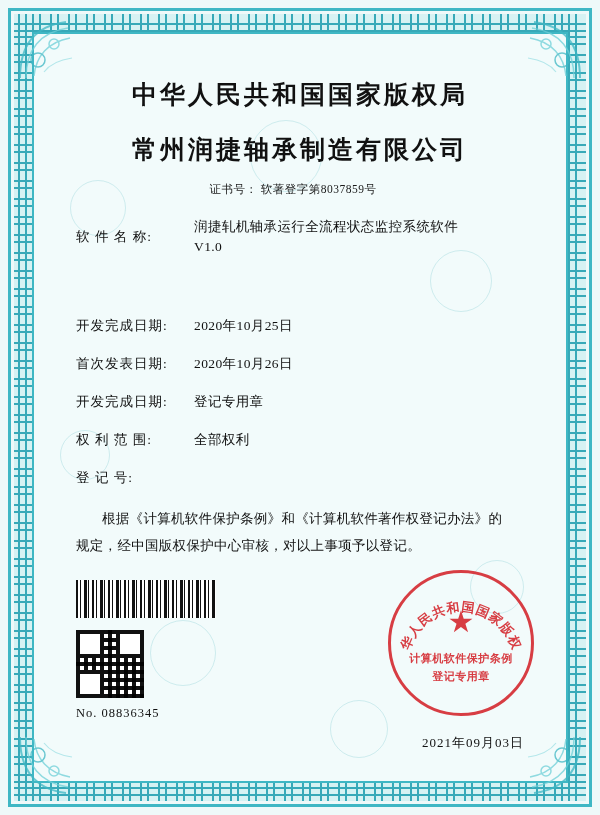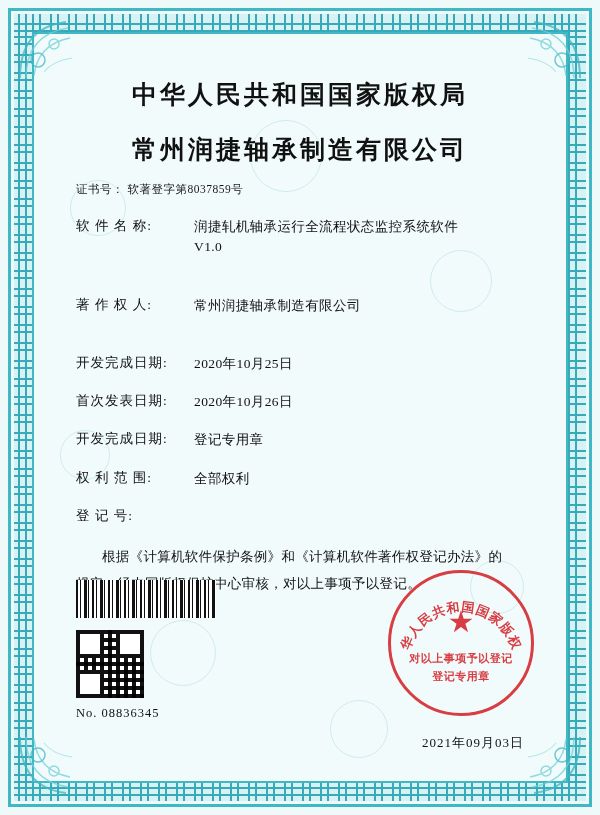--- a/index.html
+++ b/index.html
@@ -98,33 +98,33 @@
   .title-main {
     font-size: 25px;
     margin-bottom: 22px;
   }
   .title-sub {
     font-size: 25px;
     margin-bottom: 16px;
   }
 
   .cert-no {
-    text-align: left;
+    text-align: center;
     font-size: 11.5px;
     color: #1a1a1a;
     font-family: "Liberation Serif", "DejaVu Serif", serif;
     margin: 16px 14px 20px 0;
     letter-spacing: 0.5px;
   }
 
   .field-block { margin-top: 4px; }
 
   .field-row {
     display: flex;
-    align-items: flex-start;
+    align-items: center;
     margin-bottom: 18px;
     font-family: "Liberation Serif", "DejaVu Serif", serif;
     font-size: 13.5px;
     color: #111111;
   }
   .field-row .label {
     width: 118px;
     flex: 0 0 118px;
     letter-spacing: 1px;
     white-space: nowrap;
@@ -323,24 +323,20 @@
     <div class="field-block">
 
       <div class="field-row">
         <div class="label">软 件 名 称:</div>
         <div class="value" style="white-space:pre-line;">润捷轧机轴承运行全流程状态监控系统软件
 V1.0</div>
       </div>
 
       <div class="spacer-lg"></div>
 
-      <div class="field-row">
-        <div class="label">著 作 权 人:</div>
-        <div class="value">常州润捷轴承制造有限公司</div>
-      </div>
 
       <div class="spacer-lg"></div>
 
       <div class="field-row">
         <div class="label">开发完成日期:</div>
         <div class="value">2020年10月25日</div>
       </div>
 
       <div class="field-row">
         <div class="label">首次发表日期:</div>
@@ -380,20 +376,20 @@
   <div class="seal">
     <svg class="seal-arc" viewBox="0 0 140 140">
       <defs>
         <path id="arcpath" d="M 18,78 A 54,54 0 0 1 122,78" fill="none"></path>
       </defs>
       <text>
         <textPath href="#arcpath" startOffset="50%" text-anchor="middle">中华人民共和国国家版权局</textPath>
       </text>
     </svg>
     <div class="seal-star">★</div>
-    <div class="seal-line1">对以上事项予以登记</div>
+    <div class="seal-line1">计算机软件保护条例</div>
     <div class="seal-line2">登记专用章</div>
   </div>
 
   <div class="footer-no">No. 08836345</div>
   <div class="footer-date">2021年09月03日</div>
 
 </div>
 
 </body></html>

